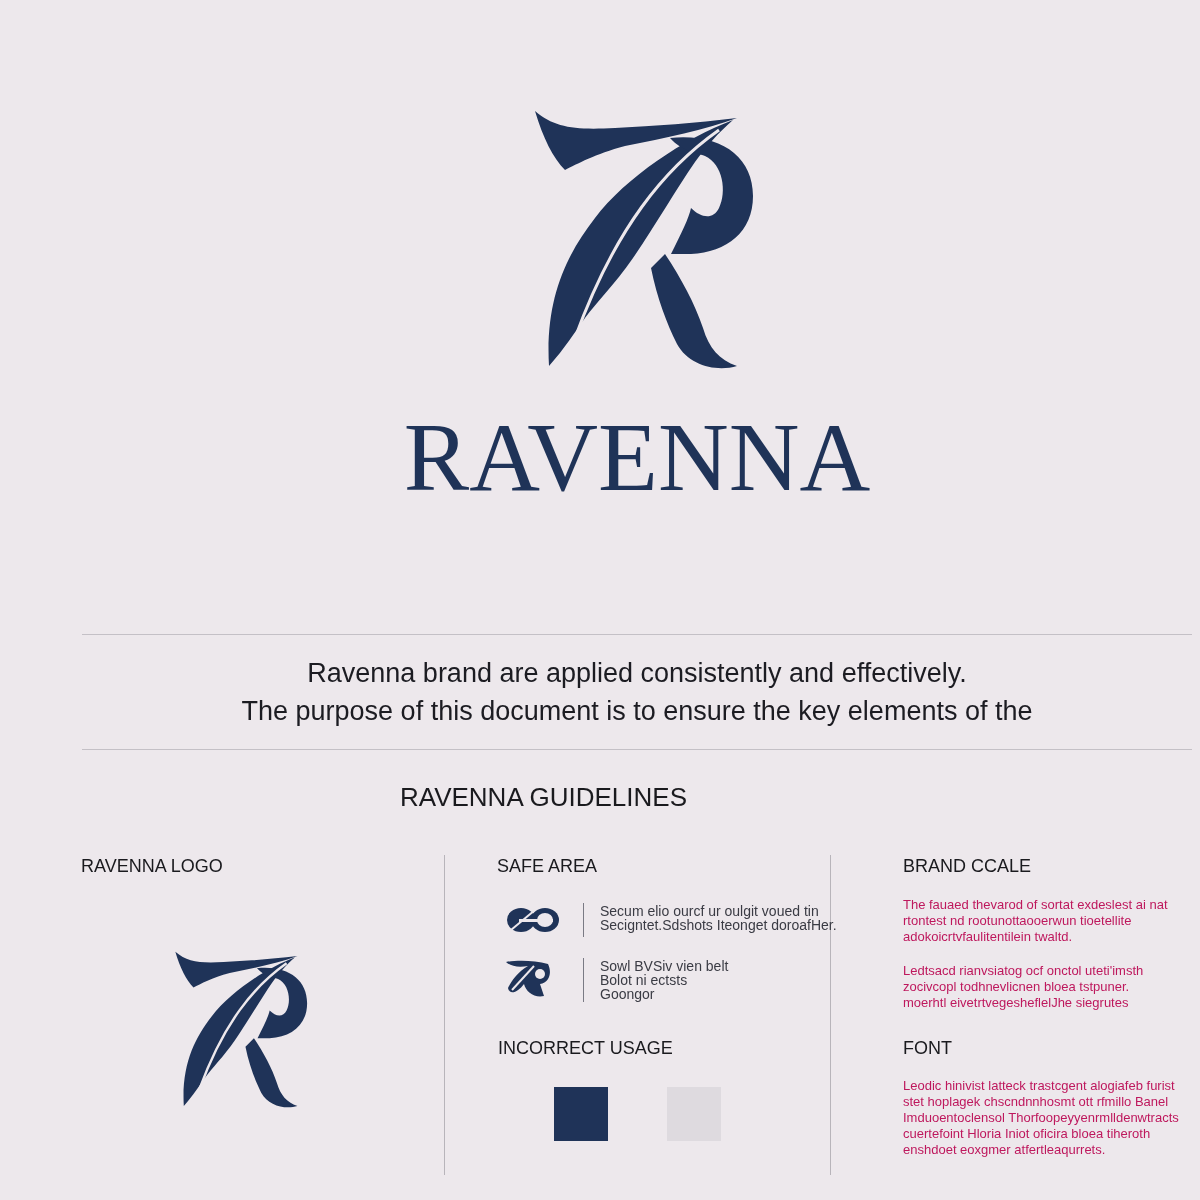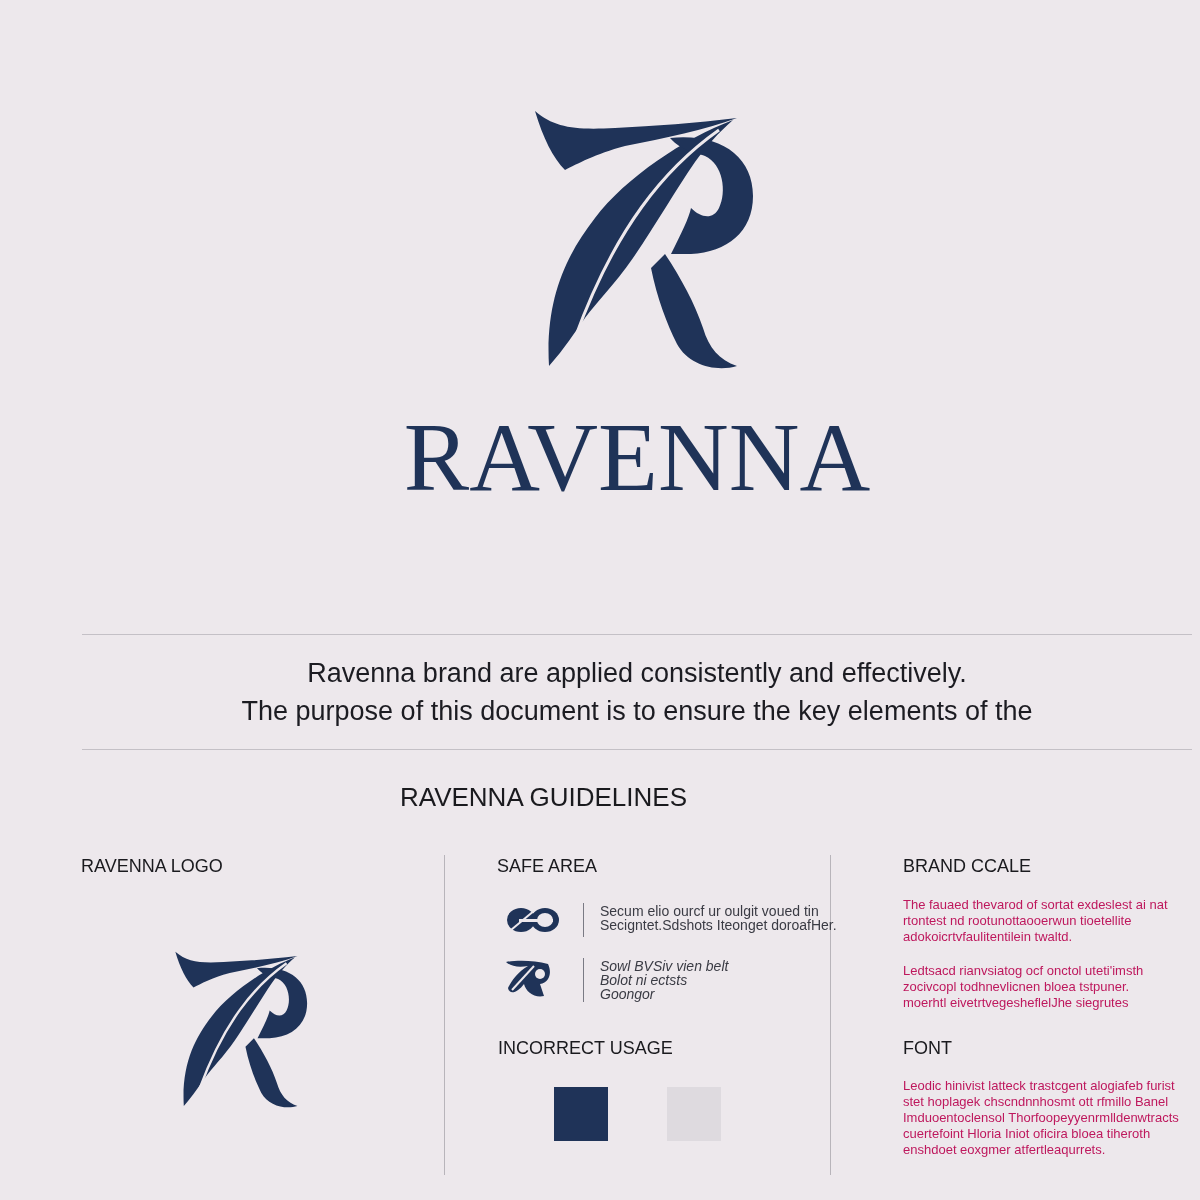--- a/index.html
+++ b/index.html
@@ -82,21 +82,21 @@
 </div>
 
 <div class="abs" style="left:467px;top:958px;width:50px;height:42px;">
   <svg width="50" height="42" viewBox="0 0 50 42">
     <path d="M2 4 C12 2 30 2 44 6 C48 14 46 24 36 26 L40 38 C30 40 22 34 20 26 C14 34 6 38 4 30 C8 22 14 14 24 8 C14 10 6 8 2 4 Z" fill="#1f3358"></path>
     <circle cx="36" cy="16" r="5" fill="#ede8ec"></circle>
     <path d="M8 32 L30 8" stroke="#ede8ec" stroke-width="2"></path>
   </svg>
 </div>
 <div class="abs mini-div" style="left:546px;top:958px;height:44px;"></div>
-<div class="abs small" style="left:563px;top:959px;font-style:italic;">
+<div class="abs small" style="left:563px;top:959px;">
   <div>Sowl BVSiv vien belt</div>
   <div>Bolot ni ectsts</div>
   <div>Goongor</div>
 </div>
 
 <div class="abs col-head" style="left:461px;top:1038px;">INCORRECT USAGE</div>
 <div class="abs swatch" style="left:517px;top:1087px;background:#1f3358;"></div>
 <div class="abs swatch" style="left:630px;top:1087px;background:#dedadf;"></div>
 
 <div class="abs col-head" style="left:866px;top:856px;">BRAND CCALE</div>

